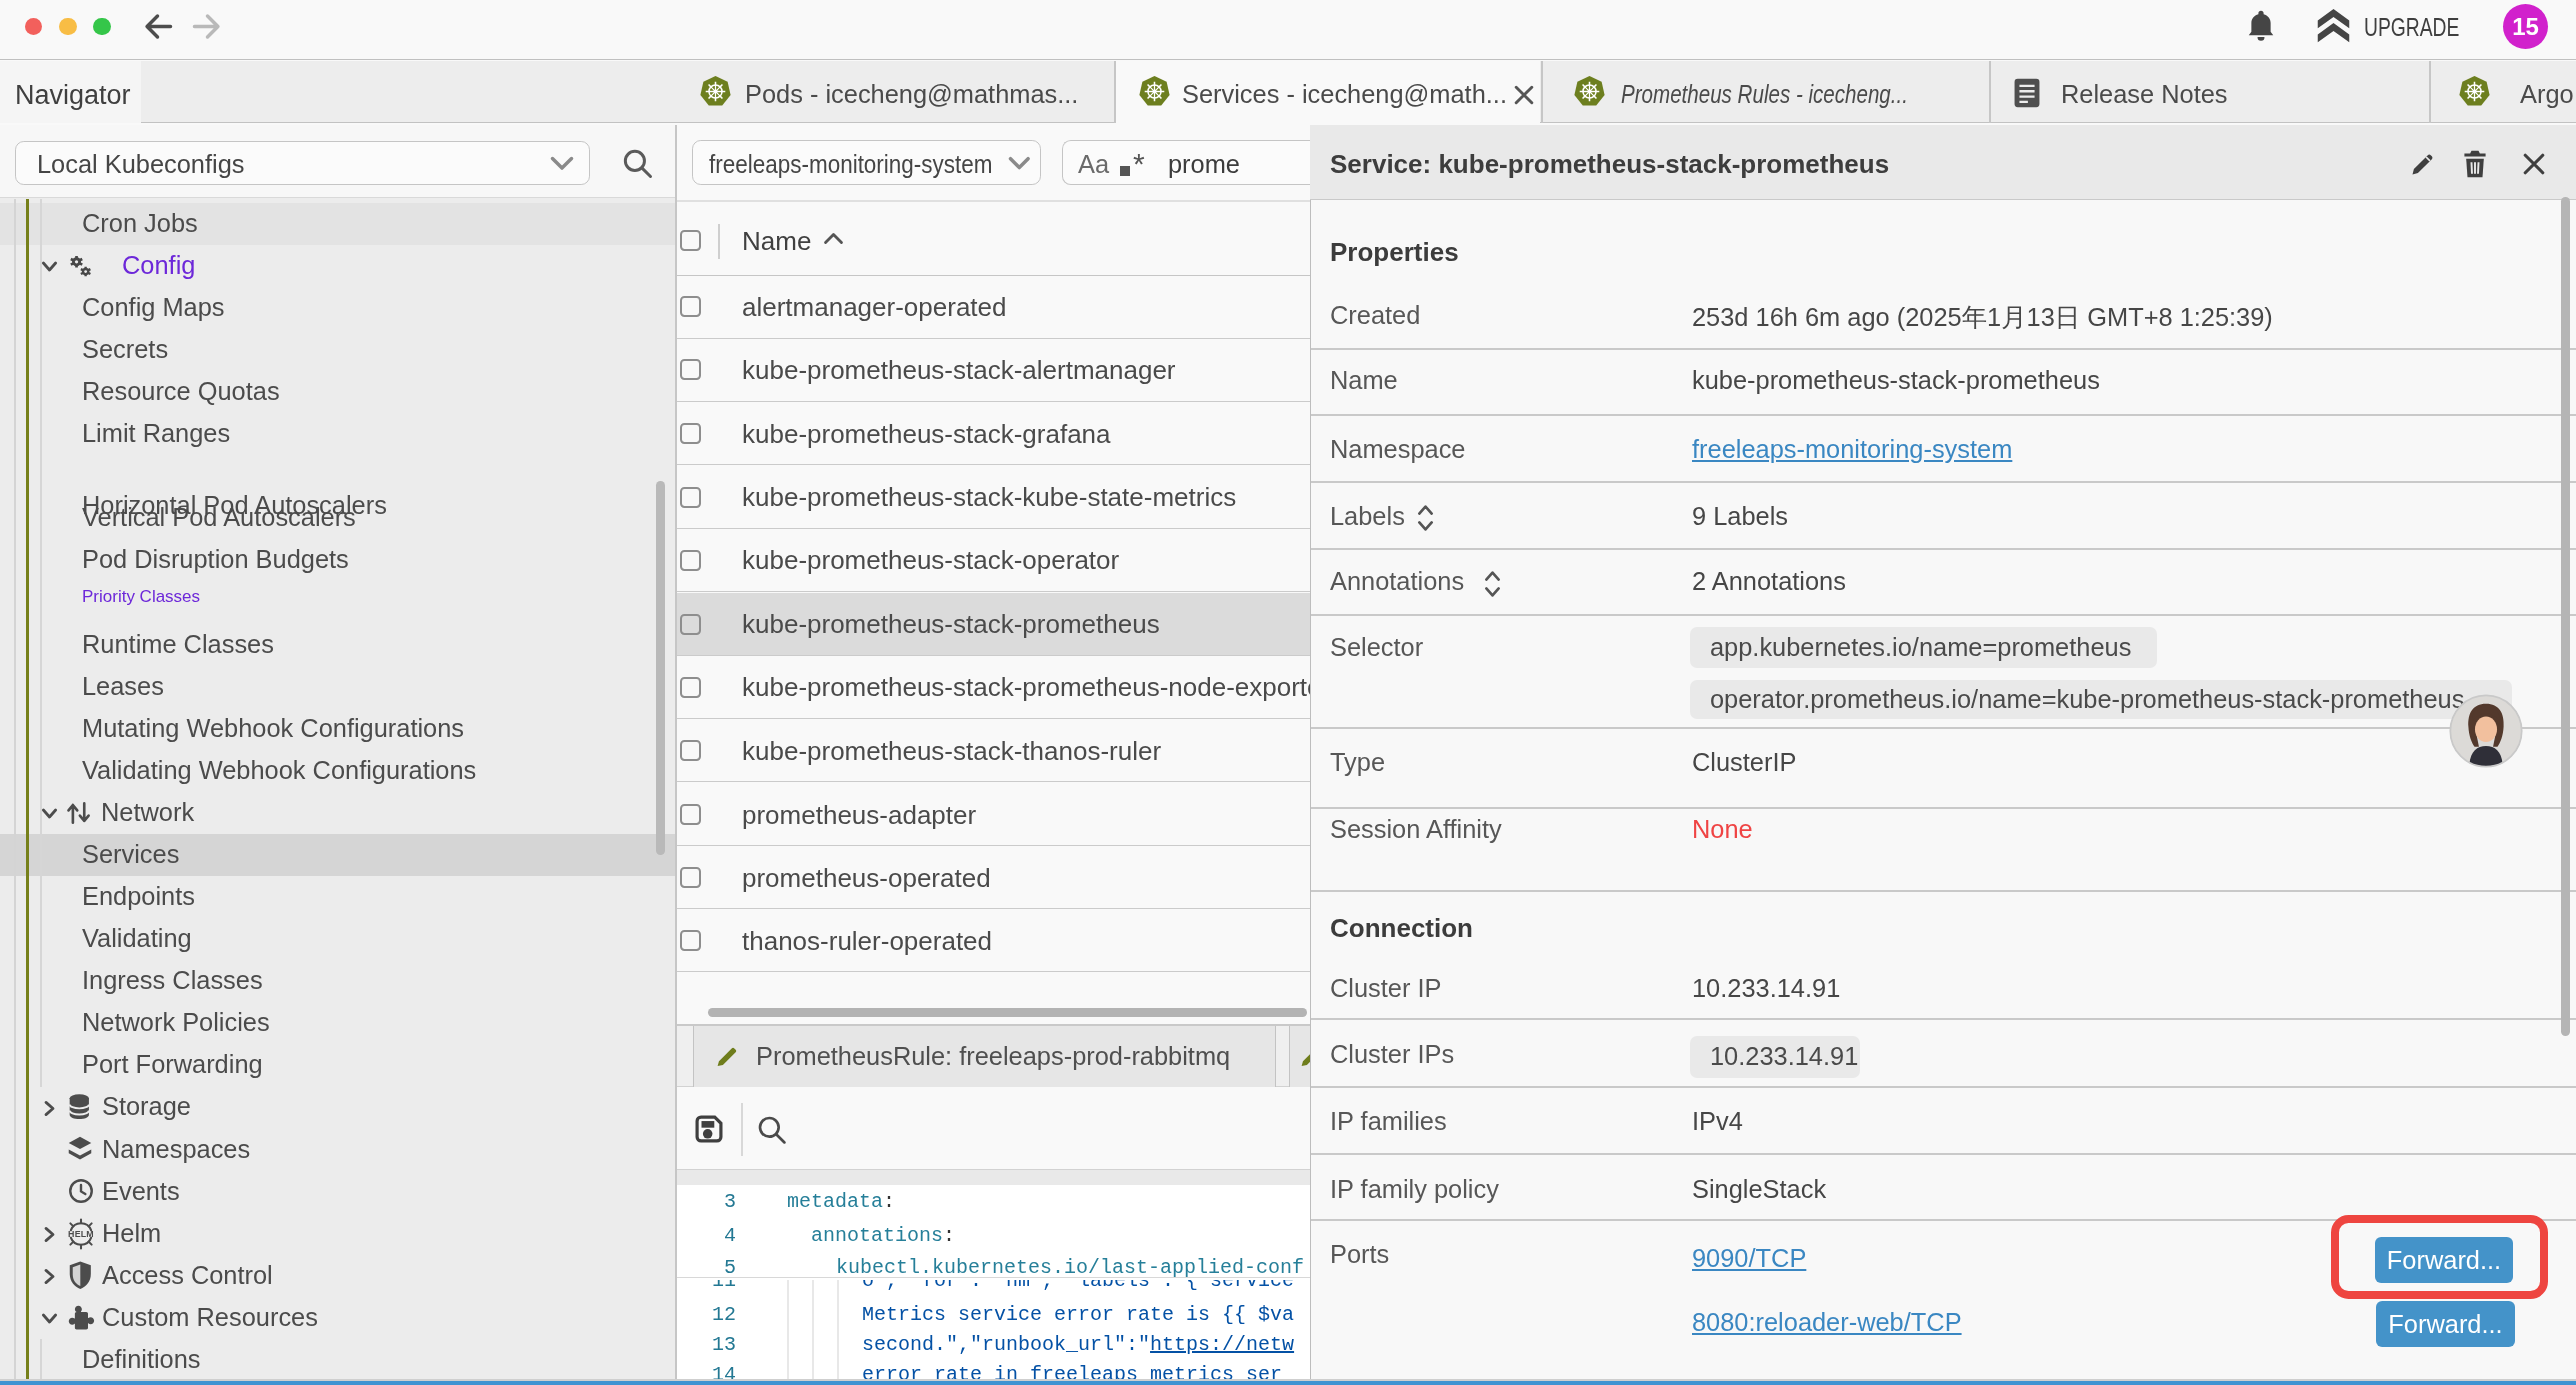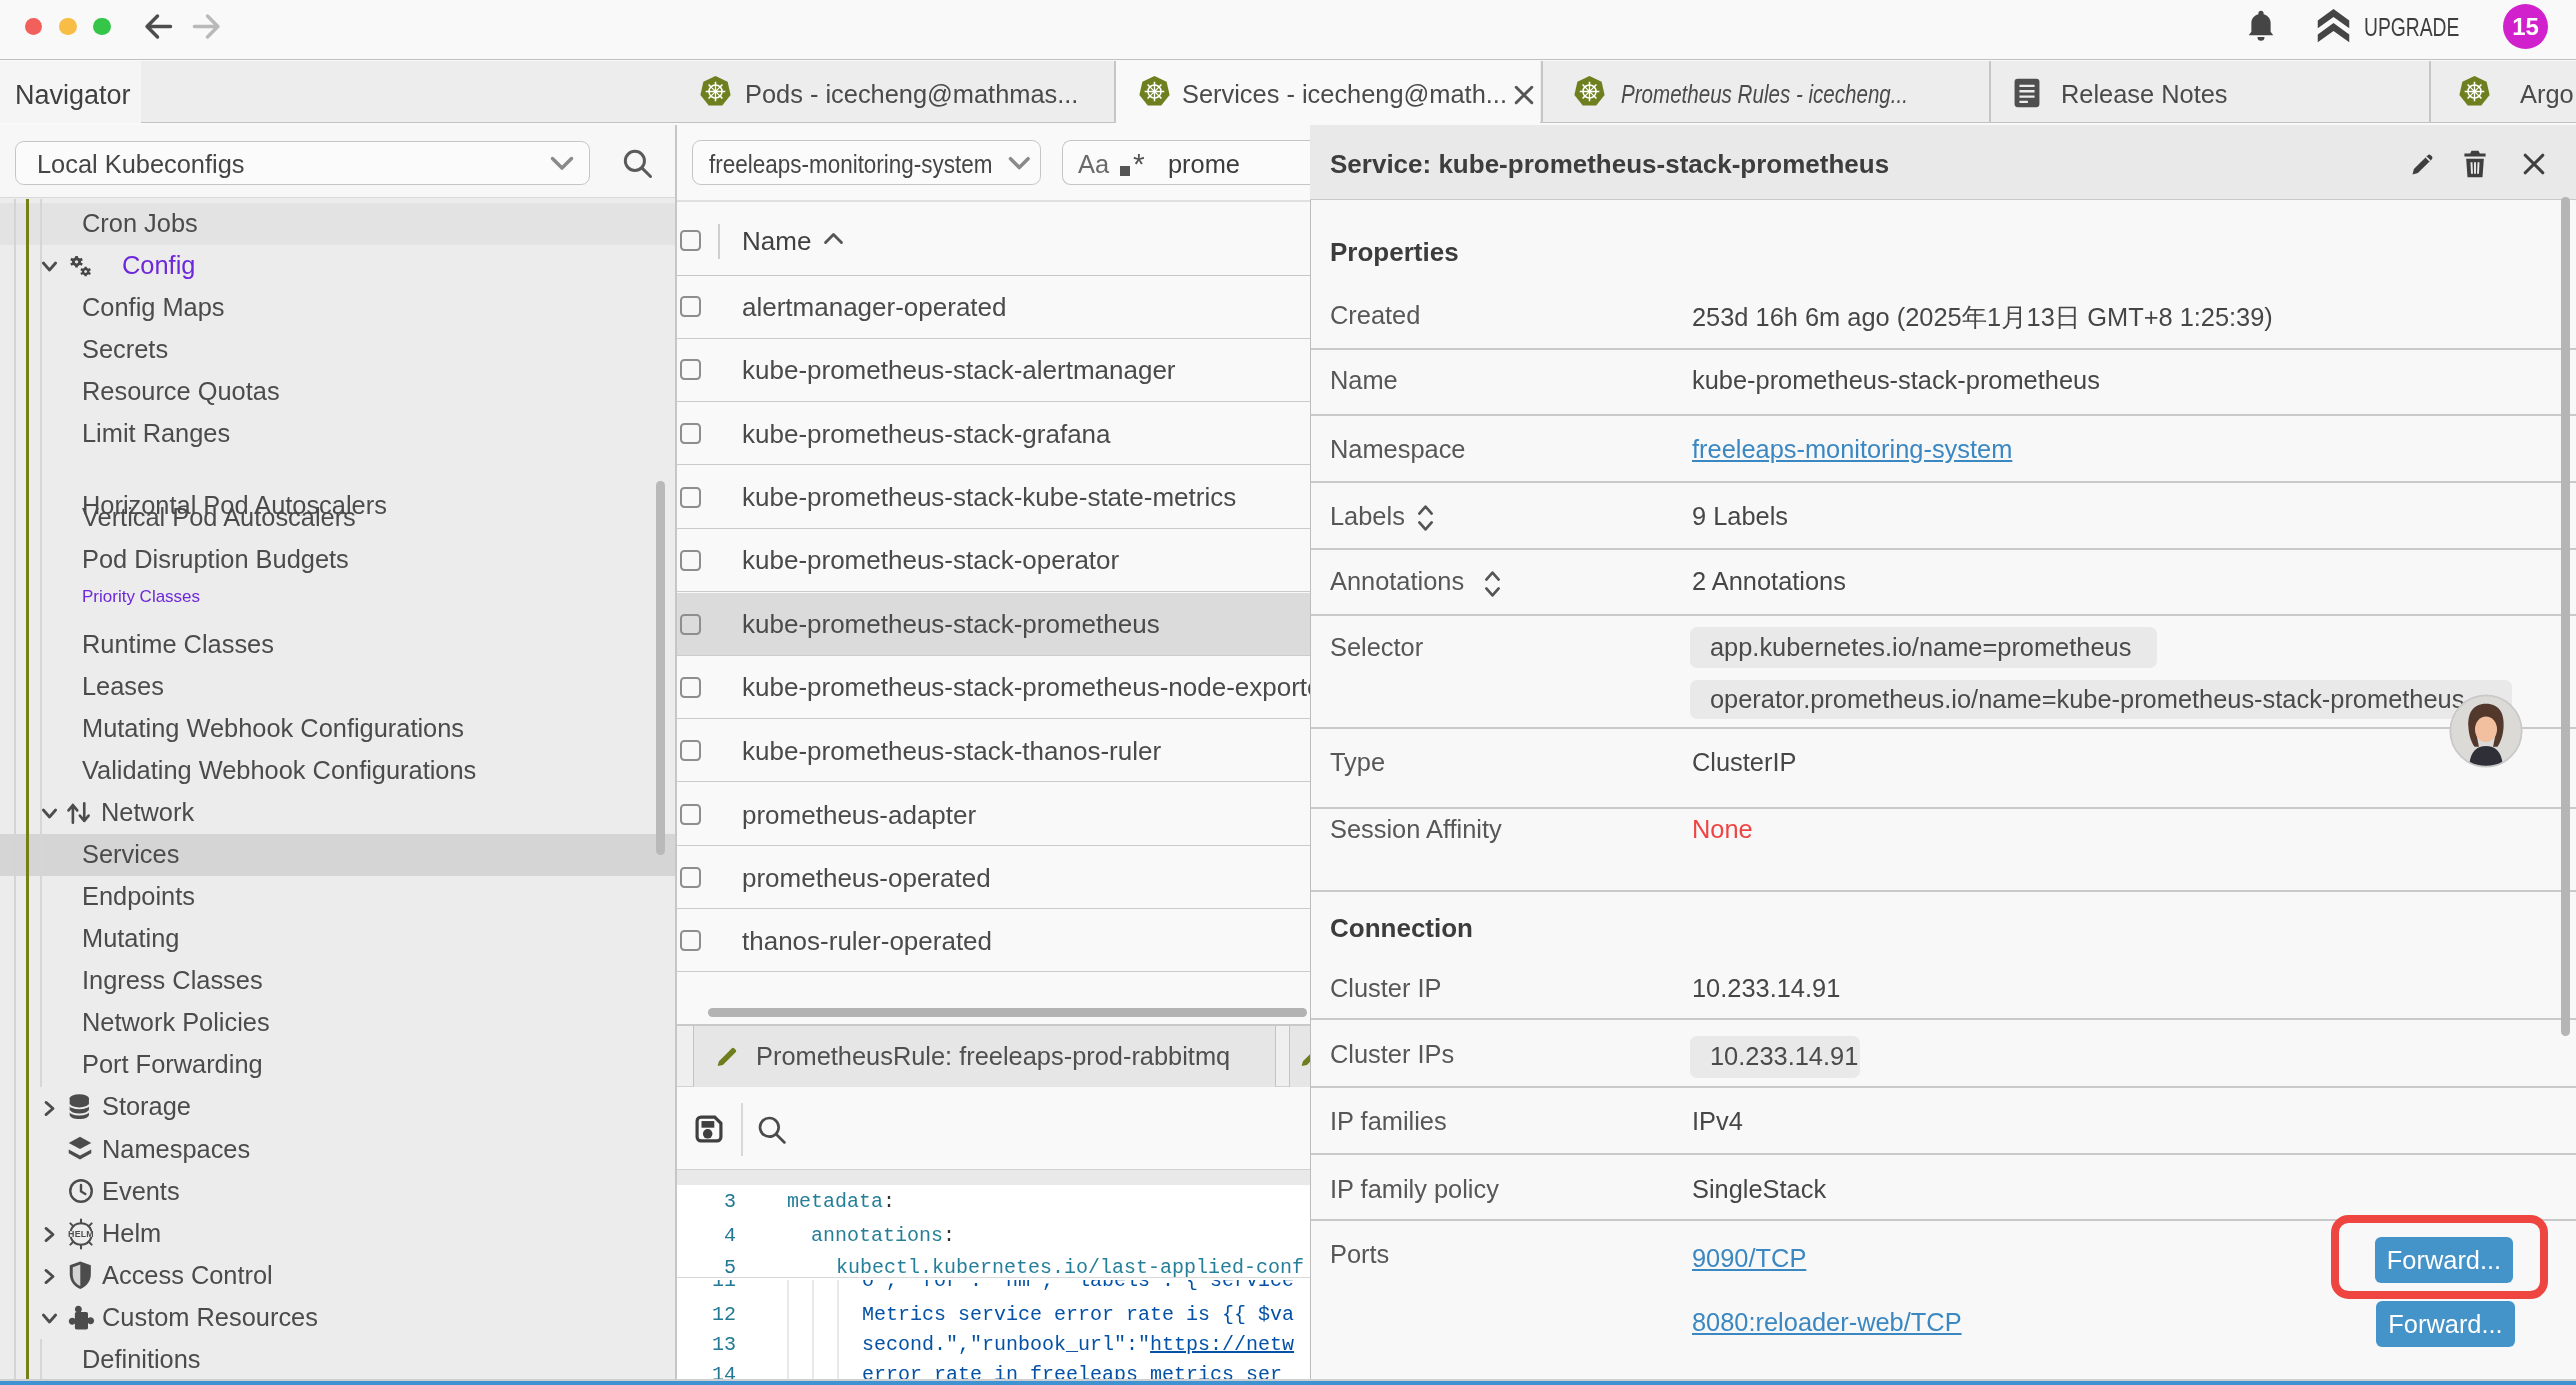--- a/index.html
+++ b/index.html
@@ -118,21 +118,21 @@
 <div class="abs txt" style="left:82px;top:503px;font-size:25.4px;color:#4b4b4b;">Vertical Pod Autoscalers</div>
 <div class="abs txt" style="left:82px;top:545px;font-size:25.4px;color:#4b4b4b;">Pod Disruption Budgets</div>
 <div class="abs txt" style="left:82px;top:587px;font-size:17px;color:#6d28d9;">Priority Classes</div>
 <div class="abs txt" style="left:82px;top:630px;font-size:25.4px;color:#4b4b4b;">Runtime Classes</div>
 <div class="abs txt" style="left:82px;top:672px;font-size:25.4px;color:#4b4b4b;">Leases</div>
 <div class="abs txt" style="left:82px;top:714px;font-size:25.4px;color:#4b4b4b;">Mutating Webhook Configurations</div>
 <div class="abs txt" style="left:82px;top:756px;font-size:25.4px;color:#4b4b4b;">Validating Webhook Configurations</div>
 <div class="abs txt" style="left:101px;top:798px;font-size:25.4px;color:#4b4b4b;">Network</div>
 <div class="abs txt" style="left:82px;top:840px;font-size:25.4px;color:#4b4b4b;">Services</div>
 <div class="abs txt" style="left:82px;top:882px;font-size:25.4px;color:#4b4b4b;">Endpoints</div>
-<div class="abs txt" style="left:82px;top:924px;font-size:25.4px;color:#4b4b4b;">Mutating</div>
+<div class="abs txt" style="left:82px;top:924px;font-size:25.4px;color:#4b4b4b;">Validating</div>
 <div class="abs txt" style="left:82px;top:966px;font-size:25.4px;color:#4b4b4b;">Ingress Classes</div>
 <div class="abs txt" style="left:82px;top:1008px;font-size:25.4px;color:#4b4b4b;">Network Policies</div>
 <div class="abs txt" style="left:82px;top:1050px;font-size:25.4px;color:#4b4b4b;">Port Forwarding</div>
 <div class="abs txt" style="left:102px;top:1092px;font-size:25.4px;color:#4b4b4b;">Storage</div>
 <div class="abs txt" style="left:102px;top:1135px;font-size:25.4px;color:#4b4b4b;">Namespaces</div>
 <div class="abs txt" style="left:102px;top:1177px;font-size:25.4px;color:#4b4b4b;">Events</div>
 <div class="abs txt" style="left:102px;top:1219px;font-size:25.4px;color:#4b4b4b;">Helm</div>
 <div class="abs txt" style="left:102px;top:1261px;font-size:25.4px;color:#4b4b4b;">Access Control</div>
 <div class="abs txt" style="left:102px;top:1303px;font-size:25.4px;color:#4b4b4b;">Custom Resources</div>
 <div class="abs txt" style="left:82px;top:1345px;font-size:25.4px;color:#4b4b4b;">Definitions</div>

